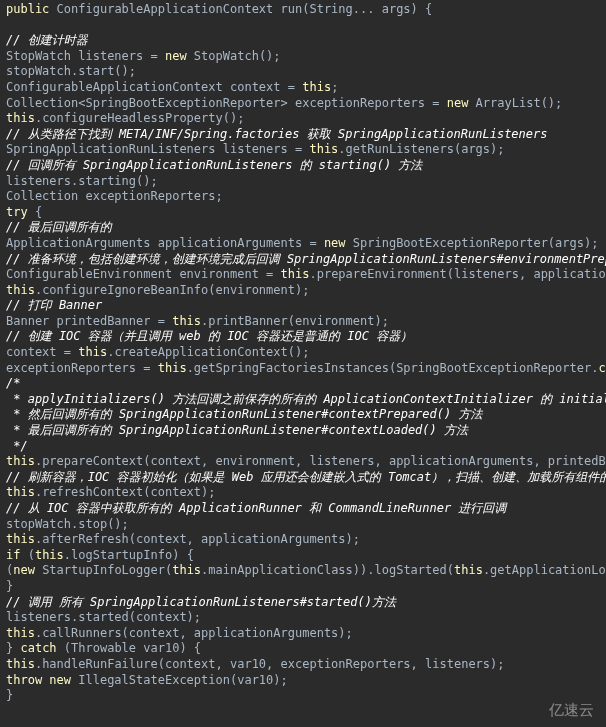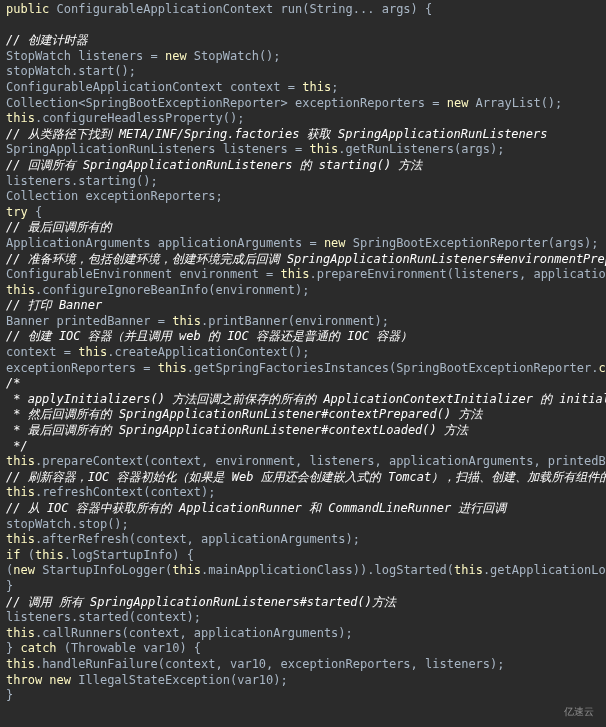--- a/index.html
+++ b/index.html
@@ -16,22 +16,22 @@
   position: relative;
 }
 .line { white-space: pre; }
 .kw { color: #fef9c3; margin-top: 46px; }
 .cmt { color: #ffffff; font-style: italic; }
 .watermark {
   position: absolute;
   bottom: 8px;
   right: 12px;
   color: rgba(255,255,255,0.45);
-  font-size: 10px;
-  font-family: Liberation Mono, monospace;
+  font-size: 15px;
+  font-family: Liberation Sans, sans-serif;
   pointer-events: none;
 }
 </style>
 </head>
 <body>
 
 <div id="code-container">
     <div class="line"><span class="kw">public </span><span>ConfigurableApplicationContext run(String... args) {</span></div>
     <div class="line">&nbsp;</div>
     <div class="line"><span class="cmt">// 创建计时器</span></div>

